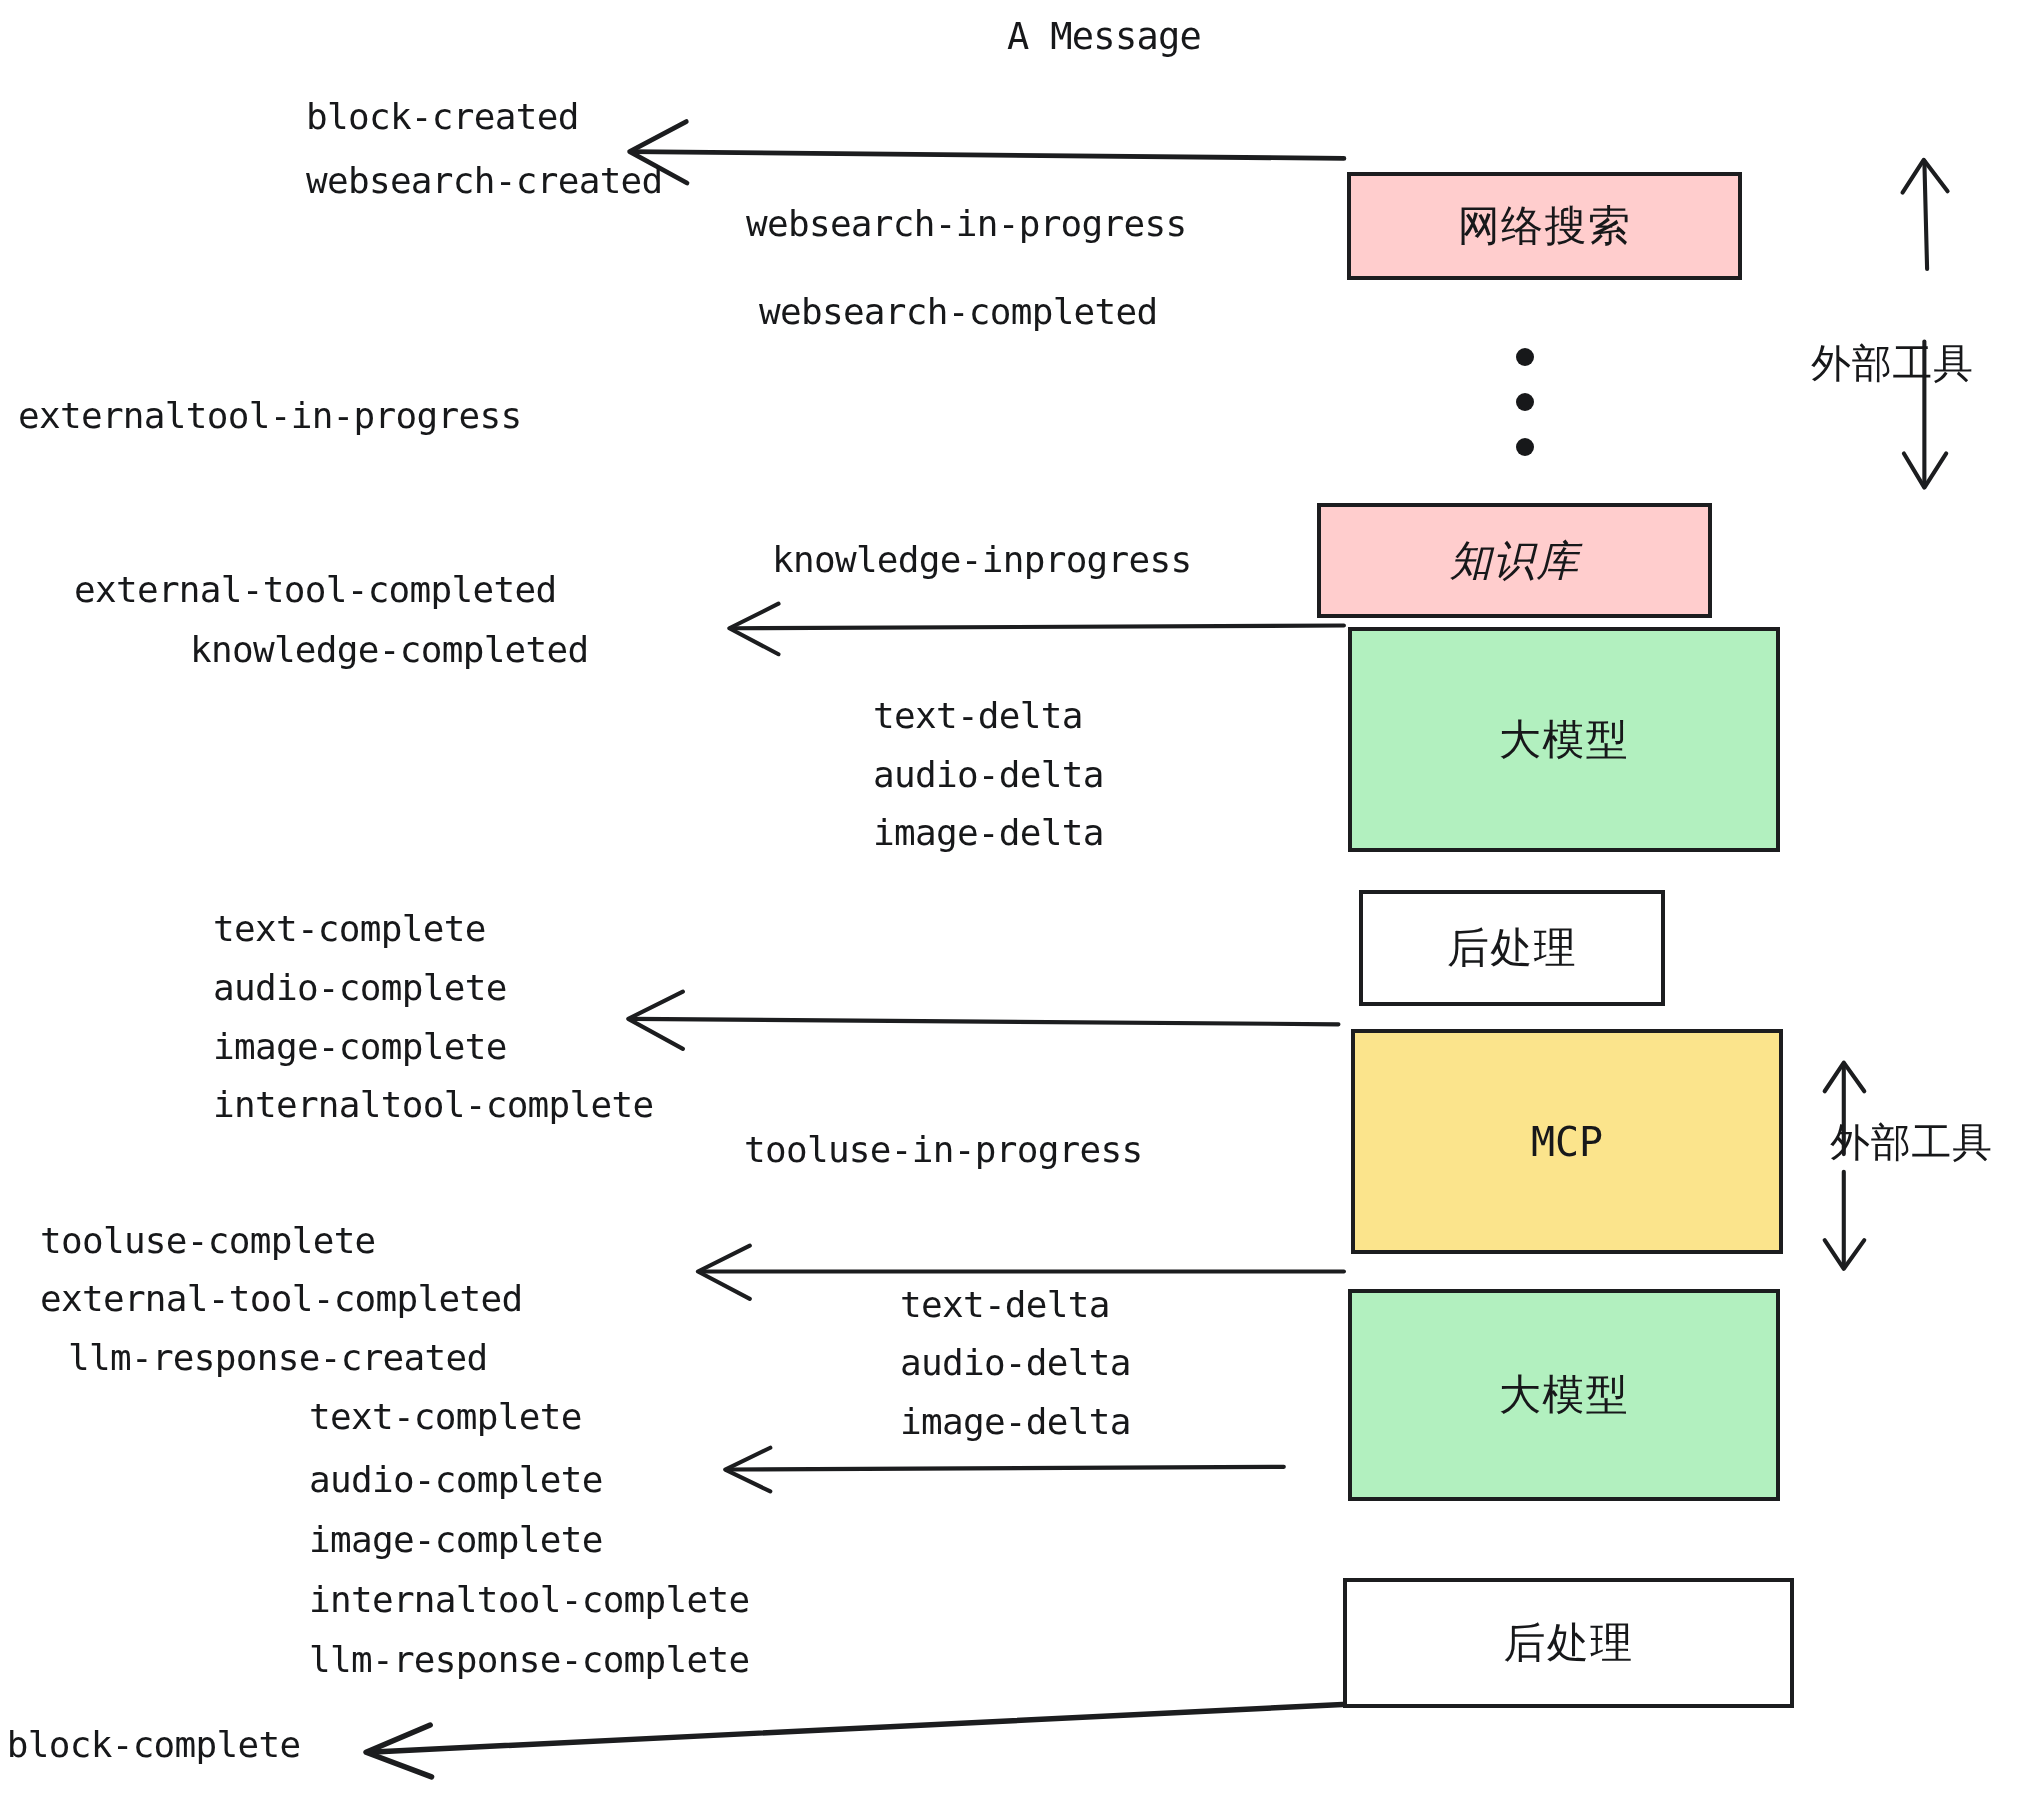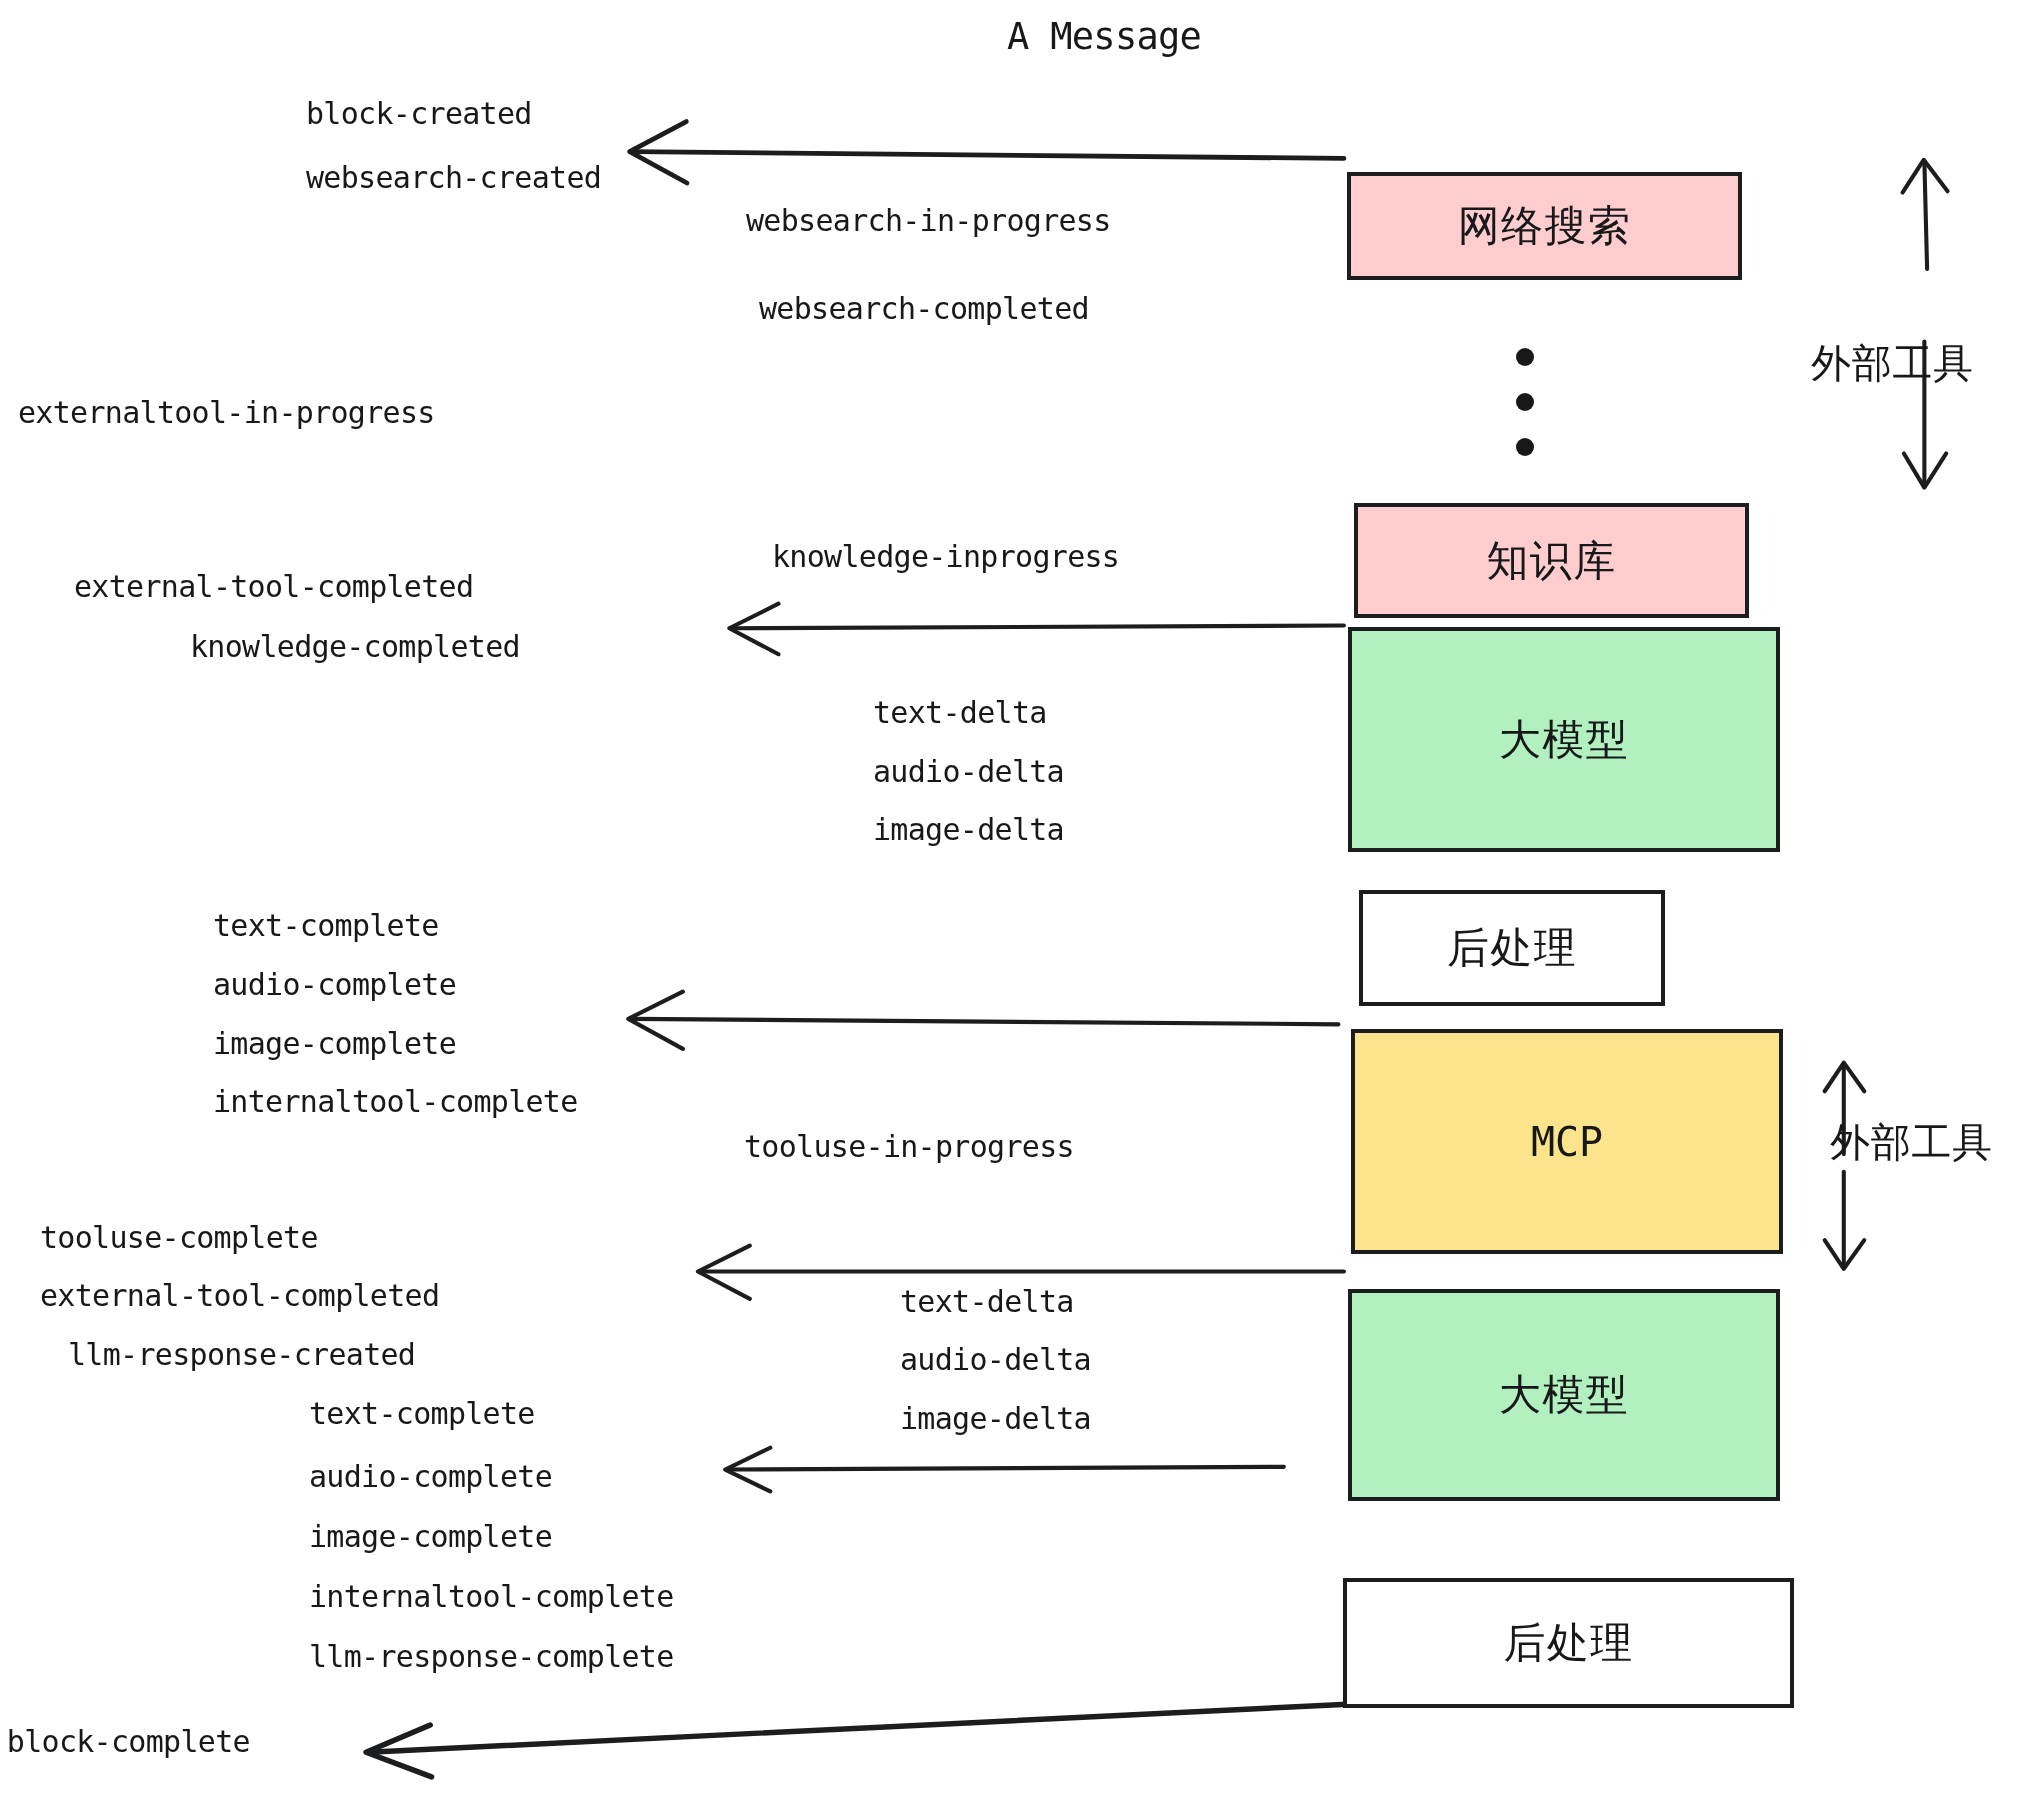--- a/index.html
+++ b/index.html
@@ -20,21 +20,21 @@
     position: absolute;
     left: 0;
     top: 0;
     width: 2035px;
     height: 1796px;
     pointer-events: none;
   }
   .evt {
     position: absolute;
     font-family: "DejaVu Sans Mono", "Liberation Mono", monospace;
-    font-size: 30px;
+    font-size: 36px;
     line-height: 1;
     color: #17181a;
     white-space: pre;
     letter-spacing: -0.7px;
   }
   .title {
     position: absolute;
     font-family: "DejaVu Sans Mono", "Liberation Mono", monospace;
     font-size: 37px;
     color: #17181a;
@@ -162,21 +162,21 @@
   <div class="evt" style="left:309px;  top:1582px;">internaltool-complete</div>
   <div class="evt" style="left:309px;  top:1642px;">llm-response-complete</div>
   <div class="evt" style="left:6.8px;   top:1727px;">block-complete</div>
 
   <div class="node" style="left:1347px; top:172px;  width:395px; height:108px; background:#ffcdcd;">网络搜索</div>
 
   <div class="dot" style="left:1516px; top:348px;"></div>
   <div class="dot" style="left:1516px; top:393px;"></div>
   <div class="dot" style="left:1516px; top:438px;"></div>
 
-  <div class="node" style="left:1354px; top:503px;  width:395px; height:115px; background:#ffcdcd;">知识库</div>
+  <div class="node" style="left:1317px; top:503px;  width:395px; height:115px; background:#ffcdcd;font-style:italic;">知识库</div>
 
   <div class="node" style="left:1348px; top:627px;  width:432px; height:225px; background:#b2f0bf;">大模型</div>
 
   <div class="node" style="left:1359px; top:890px; width:306px; height:116px; background:#ffffff;">后处理</div>
 
   <div class="node mono" style="left:1351px; top:1029px; width:432px; height:225px; background:#fbe48c;">MCP</div>
 
   <div class="node" style="left:1348px; top:1289px; width:432px; height:212px; background:#b2f0bf;">大模型</div>
 
   <div class="node" style="left:1343px; top:1578px; width:451px; height:130px; background:#ffffff;">后处理</div>

